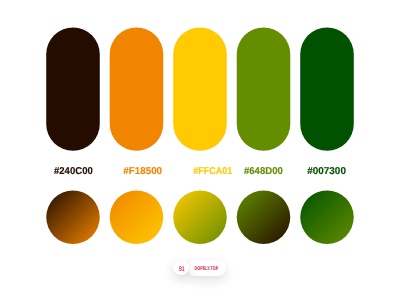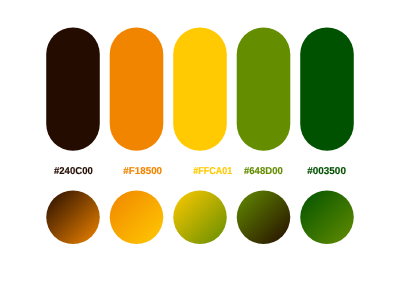--- a/index.html
+++ b/index.html
@@ -141,15 +141,21 @@
         <circle cx="200" cy="217.25" r="26.75" fill="url(#g2)"></circle>
         <circle cx="263.5" cy="217.25" r="26.75" fill="url(#g3)"></circle>
         <circle cx="327" cy="217.25" r="26.75" fill="url(#g4)"></circle>
       </g>
   </svg>
   <div id="label-group">
       <div class="hexlabel" style="left: 46.22px; top: 167.6px; color: rgb(36, 12, 0);"><span style="transform: scaleX(0.9526);">#240C00</span></div>
       <div class="hexlabel" style="left: 109.72px; top: 167.6px; color: rgb(241, 133, 0);"><span style="transform: scaleX(0.9793); padding-left: 12px;">#F18500</span></div>
       <div class="hexlabel" style="left: 186px; top: 167.6px; color: rgb(255, 202, 1);"><span style="transform: scaleX(0.8922);">#FFCA01</span></div>
       <div class="hexlabel" style="left: 236.72px; top: 167.6px; color: rgb(100, 141, 0); text-decoration: underline;"><span style="transform: scaleX(0.9526);">#648D00</span></div>
-      <div class="hexlabel" style="left: 300.22px; top: 167.6px; color: rgb(0, 82, 0);"><span style="transform: scaleX(0.9932);">#003500</span></div>
+      <div class="hexlabel" style="left: 300.22px; top: 167.6px; color: rgb(0, 82, 0);"><span style="transform: scaleX(0.9932);">#007300</span></div>
     </div>
+  <div class="badge">
+    <div class="badge-pill"></div>
+    <div class="badge-circle"></div>
+    <div class="badge-brand">DOPELY.TOP</div>
+    <div class="badge-count">91</div>
+  </div>
 </div>
 
 </body></html>

